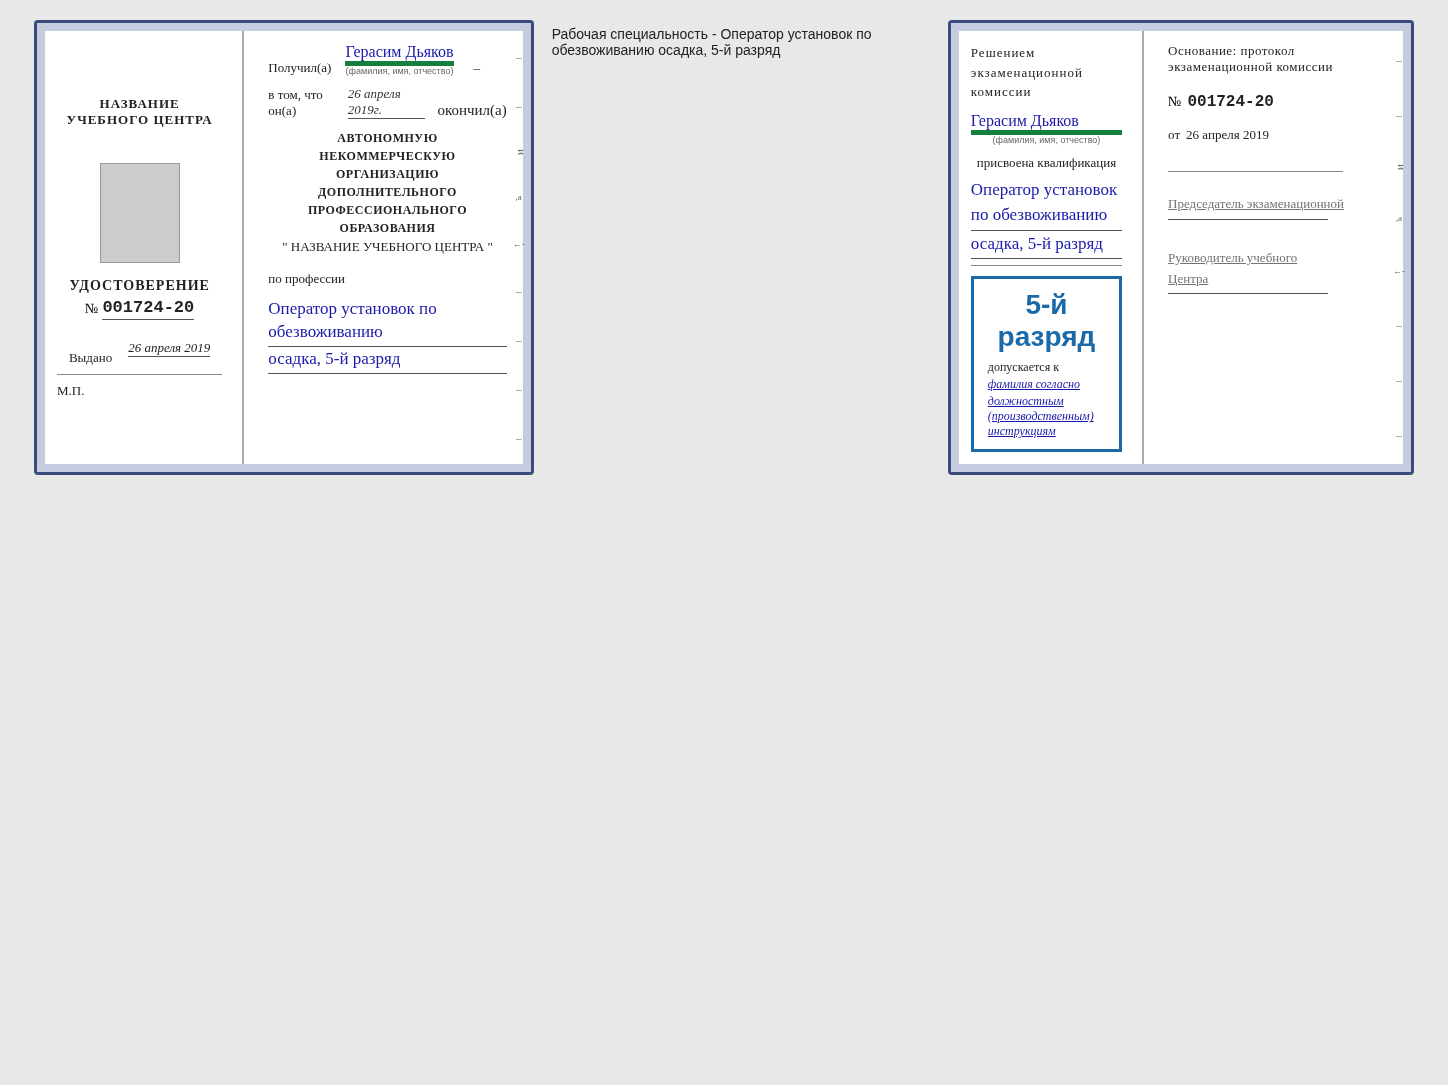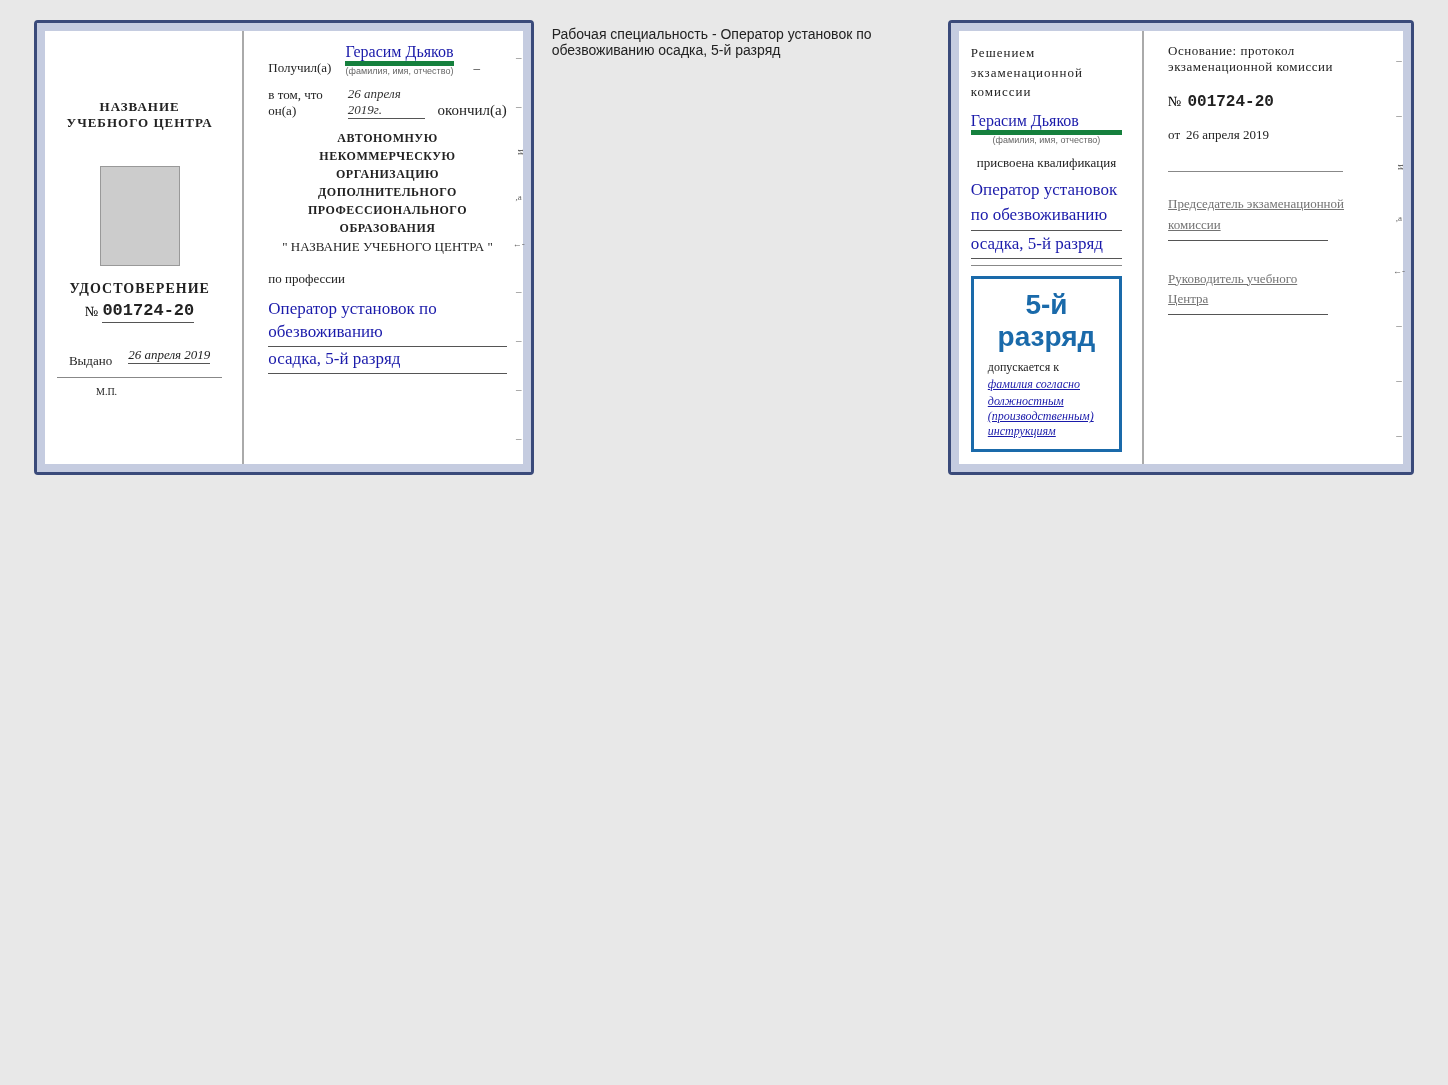--- a/index.html
+++ b/index.html
@@ -102,25 +102,24 @@
     }
 
     .vydano-date {
       font-size: 13px;
       font-style: italic;
       color: #222;
       border-bottom: 1px solid #555;
     }
 
     .mp-label {
-      font-size: 10px;
+      font-size: 13px;
       color: #222;
       margin-top: 8px;
       align-self: flex-start;
-      margin-left: 39px;
     }
 
     .poluchil-line {
       font-size: 13px;
       color: #222;
       display: flex;
       align-items: flex-end;
       gap: 14px;
       flex-wrap: wrap;
     }
@@ -344,21 +343,21 @@
   <div class="cert-card">
 
     <div class="cert-left">
       <div class="center-title">НАЗВАНИЕ УЧЕБНОГО ЦЕНТРА</div>
       <div class="photo-placeholder"></div>
       <div class="udostoverenie-label">УДОСТОВЕРЕНИЕ</div>
       <div style="display:flex;align-items:center;gap:4px;">
         <span style="font-size:14px;">№</span>
         <span class="cert-number">001724-20</span>
       </div>
-      <div style="margin-top:20px; display:flex; align-items:center; gap:16px;">
+      <div style="margin-top:20px; display:flex; align-items:flex-start; gap:16px;">
         <span class="vydano-line">Выдано</span>
         <span class="vydano-date">26 апреля 2019</span>
       </div>
       <div style="width:100%; border-bottom:1px solid #888; margin-top:8px;"></div>
       <div class="mp-label">М.П.</div>
     </div>
 
     <div class="cert-right">
 
       <div class="poluchil-line">
@@ -444,21 +443,20 @@
 
       <div class="ot-line" style="display:flex; align-items:flex-end; gap:6px; margin-top:4px;">
         <span>от</span>
         <span>26 апреля 2019</span>
       </div>
 
       <div style="margin-top:16px; border-bottom:1px solid #888; width:80%;"></div>
 
       <div class="predsedatel-block" style="margin-top:10px;">
         <div>Председатель экзаменационной</div>
-        <div>комиссии</div>
         <div class="signature-line"></div>
       </div>
 
       <div class="predsedatel-block" style="margin-top:16px;">
         <div>Руководитель учебного</div>
         <div>Центра</div>
         <div class="signature-line"></div>
       </div>
     </div>
 

